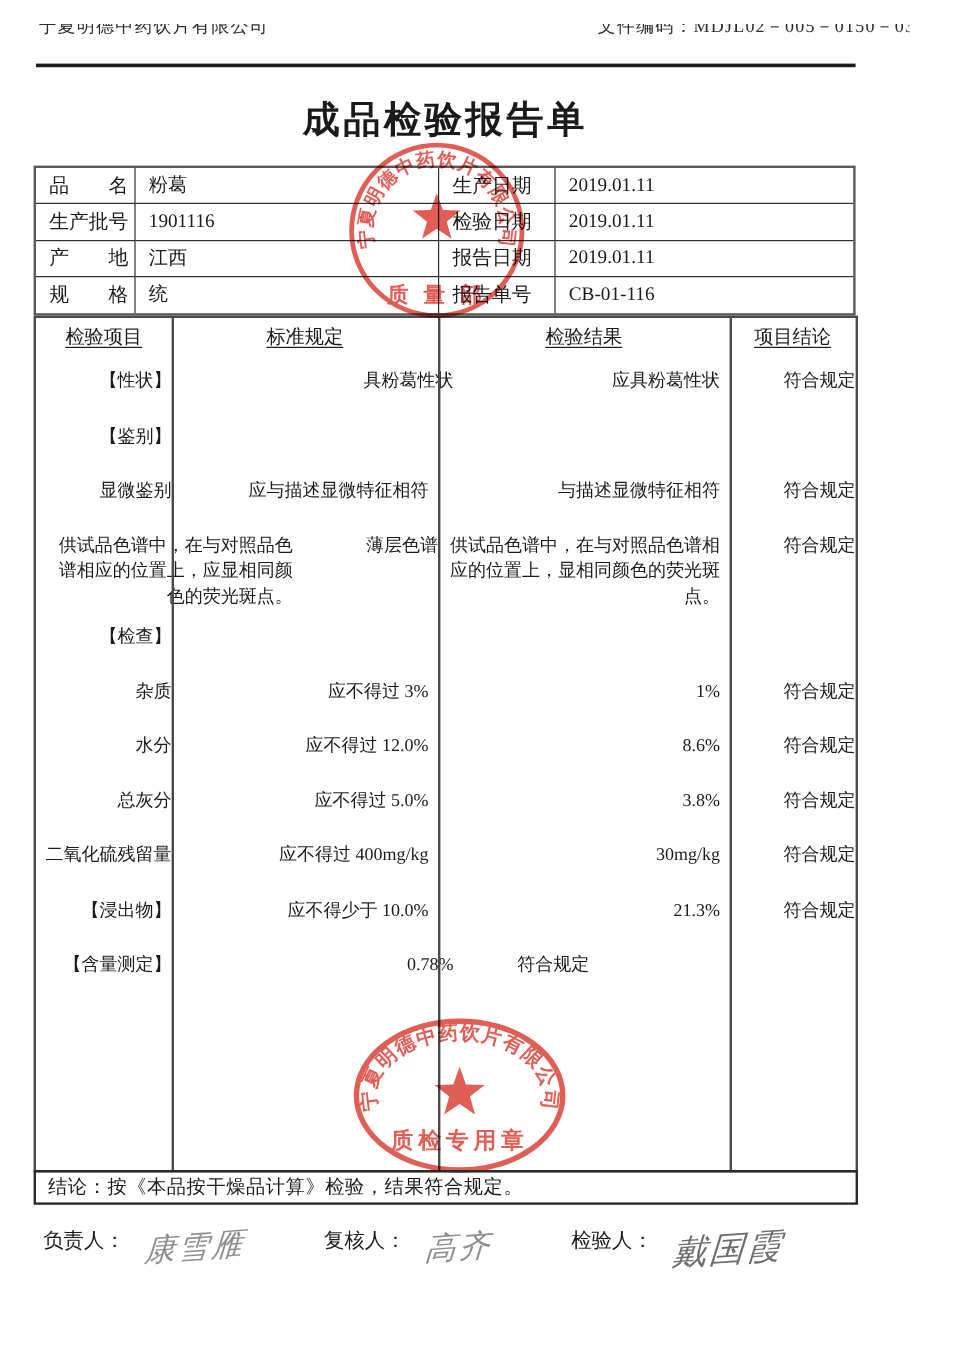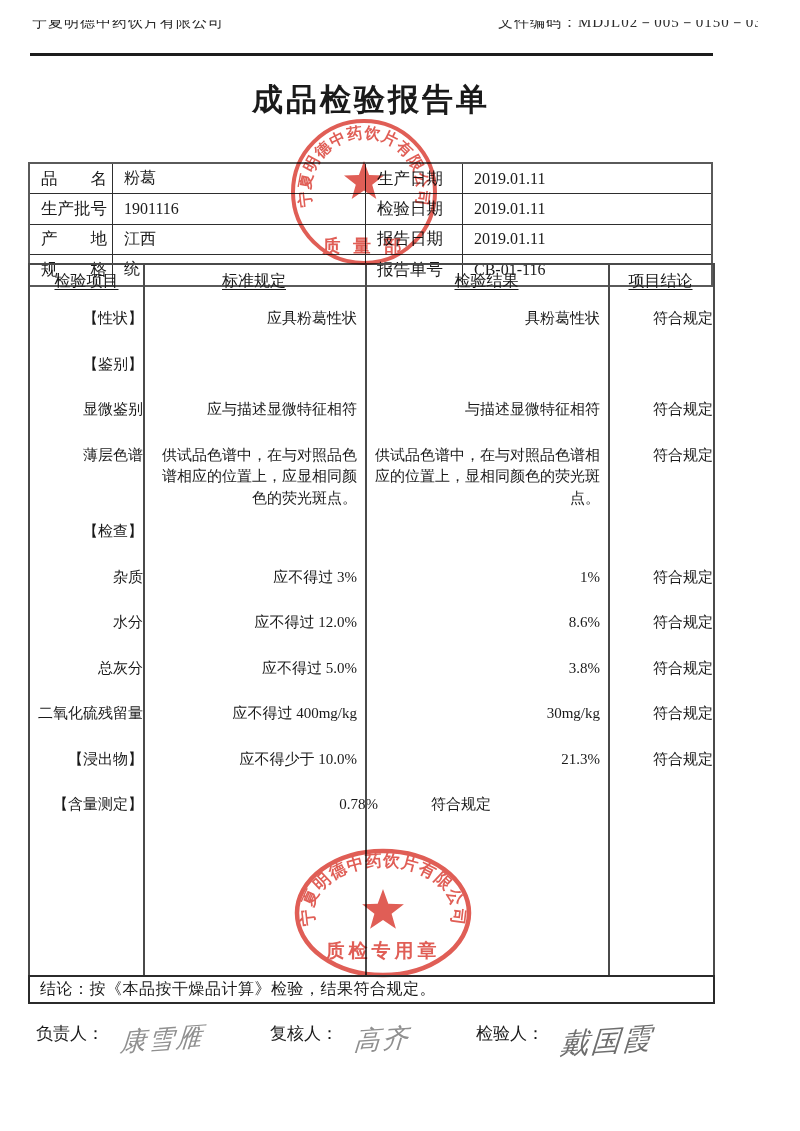--- a/index.html
+++ b/index.html
@@ -13,21 +13,21 @@
   .hdr-left{left:32px;width:220px;}
   .hdr-right{left:498px;width:260px;}
   .hdr-rule{position:absolute;left:30px;top:53px;width:683px;height:2.5px;background:#1c1c1c;}
 
   .title{position:absolute;left:28px;top:79px;width:686px;text-align:center;
     font-size:31px;font-weight:bold;letter-spacing:3px;}
 
   
   .info{position:absolute;left:28px;top:138px;width:685px;height:125px;
     border:2px solid #5a5a5a;box-sizing:border-box;display:grid;
-    grid-template-columns:83px 253px 97px auto;grid-template-rows:repeat(4,1fr);margin-top:24px;}
+    grid-template-columns:83px 253px 97px auto;grid-template-rows:repeat(4,1fr);}
   .info .cell{border-right:1.5px solid #2e2e2e;border-bottom:1.5px solid #2e2e2e;
     display:flex;align-items:center;padding-left:11px;font-size:16px;box-sizing:border-box;}
   .info .cell.r4{border-bottom:none;}
   .info .cell.c4{border-right:none;}
   .info .lab{font-size:16.5px;}
 
   
   .rtable{position:absolute;left:28px;top:263px;width:687px;height:714px;
     border:2px solid #4a4a4a;box-sizing:border-box;}
   .vline{position:absolute;top:0;bottom:0;width:1.8px;background:#4a4a4a;}
@@ -108,39 +108,39 @@
 
     <div class="thead">
       <span class="th1">检验项目</span>
       <span class="th2">标准规定</span>
       <span class="th3">检验结果</span>
       <span class="th4">项目结论</span>
     </div>
 
     <div class="trow first">
       <div class="td c1">【性状】</div>
+      <div class="td c3">具粉葛性状</div>
       <div class="td c2">应具粉葛性状</div>
-      <div class="td c3">具粉葛性状</div>
       <div class="td c4">符合规定</div>
     </div>
     <div class="trow">
       <div class="td c1">【鉴别】</div>
       <div class="td c2"></div>
       <div class="td c3"></div>
       <div class="td c4"></div>
     </div>
     <div class="trow">
       <div class="td c1">显微鉴别</div>
       <div class="td c2">应与描述显微特征相符</div>
       <div class="td c3">与描述显微特征相符</div>
       <div class="td c4">符合规定</div>
     </div>
     <div class="trow">
+      <div class="td c2">供试品色谱中，在与对照品色谱相应的位置上，应显相同颜色的荧光斑点。</div>
       <div class="td c1">薄层色谱</div>
-      <div class="td c2">供试品色谱中，在与对照品色谱相应的位置上，应显相同颜色的荧光斑点。</div>
       <div class="td c3">供试品色谱中，在与对照品色谱相应的位置上，显相同颜色的荧光斑点。</div>
       <div class="td c4">符合规定</div>
     </div>
     <div class="trow gapped">
       <div class="td c1">【检查】</div>
       <div class="td c2"></div>
       <div class="td c3"></div>
       <div class="td c4"></div>
     </div>
     <div class="trow">

